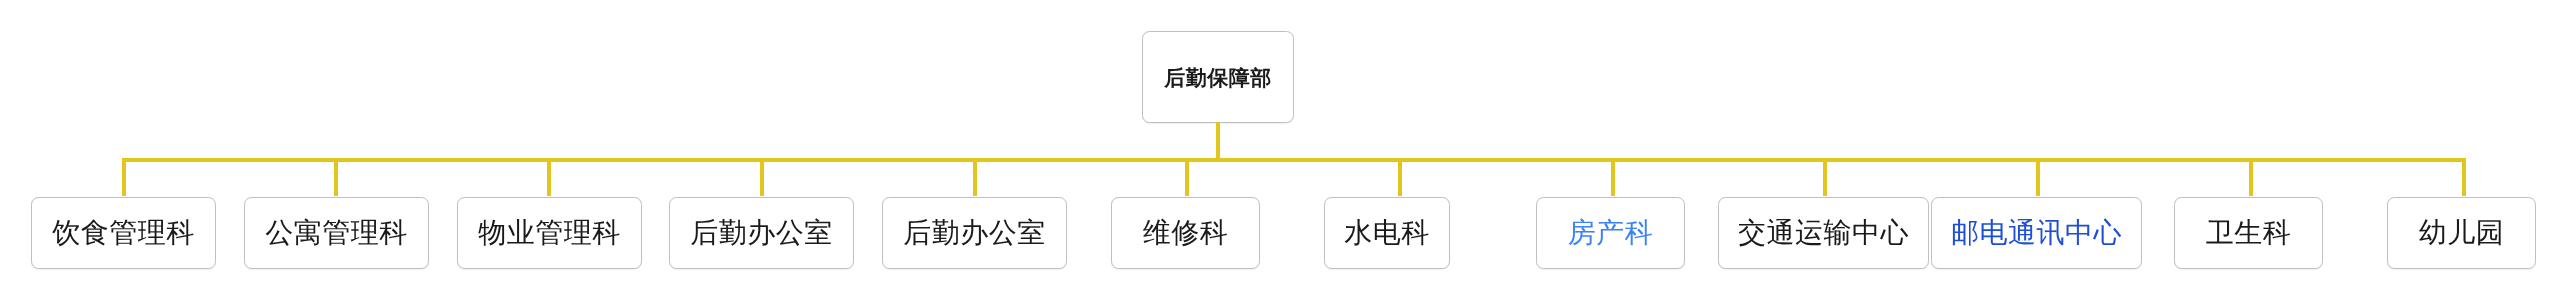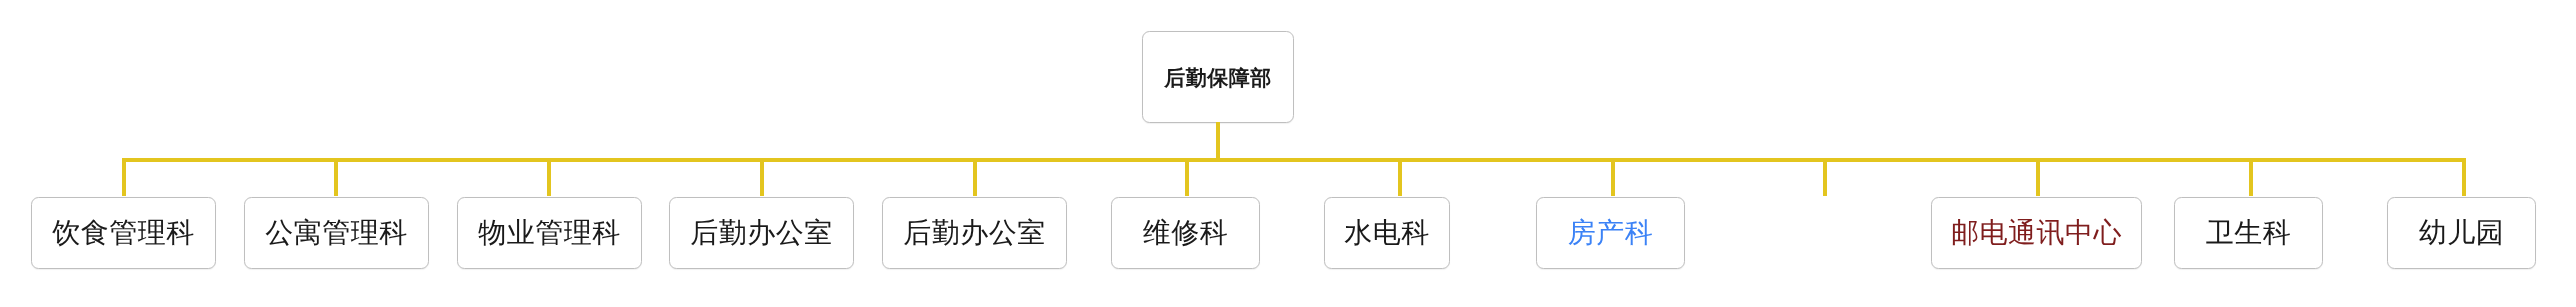--- a/index.html
+++ b/index.html
@@ -111,23 +111,26 @@
   </div>
 
   <div class="node child" style="left: 1324px; top: 197px; width: 126px; height: 72px; border-color: rgb(191, 191, 191); background: rgb(255, 255, 255);">
     <span class="node-label" style="color: rgb(26, 26, 26);">水电科</span>
   </div>
 
   <div class="node child" style="left: 1536px; top: 197px; width: 149px; height: 72px; border-color: rgb(191, 191, 191); background: rgb(255, 255, 255);">
     <span class="node-label" style="color: #3b82f6;">房产科</span>
   </div>
 
+  <div class="node child" style="left: 1718px; top: 197px; width: 211px; height: 72px; border-color: rgb(191, 191, 191); background: rgb(255, 255, 255);">
+    <span class="node-label" style="color: rgb(26, 26, 26);">交通运输中心</span>
+  </div>
 
   <div class="node child" style="left: 1931px; top: 197px; width: 211px; height: 72px; border-color: rgb(191, 191, 191); background: rgb(255, 255, 255);">
-    <span class="node-label" style="color: #7f1d1d;">邮电通讯中心</span>
+    <span class="node-label" style="color: #1d4ed8;">邮电通讯中心</span>
   </div>
 
   <div class="node child" style="left: 2174px; top: 197px; width: 149px; height: 72px; border-color: rgb(191, 191, 191); background: rgb(255, 255, 255);">
     <span class="node-label" style="color: rgb(26, 26, 26);">卫生科</span>
   </div>
 
   <div class="node child" style="left: 2387px; top: 197px; width: 149px; height: 72px; border-color: rgb(191, 191, 191); background: rgb(255, 255, 255);">
     <span class="node-label" style="color: rgb(26, 26, 26);">幼儿园</span>
   </div>
 

